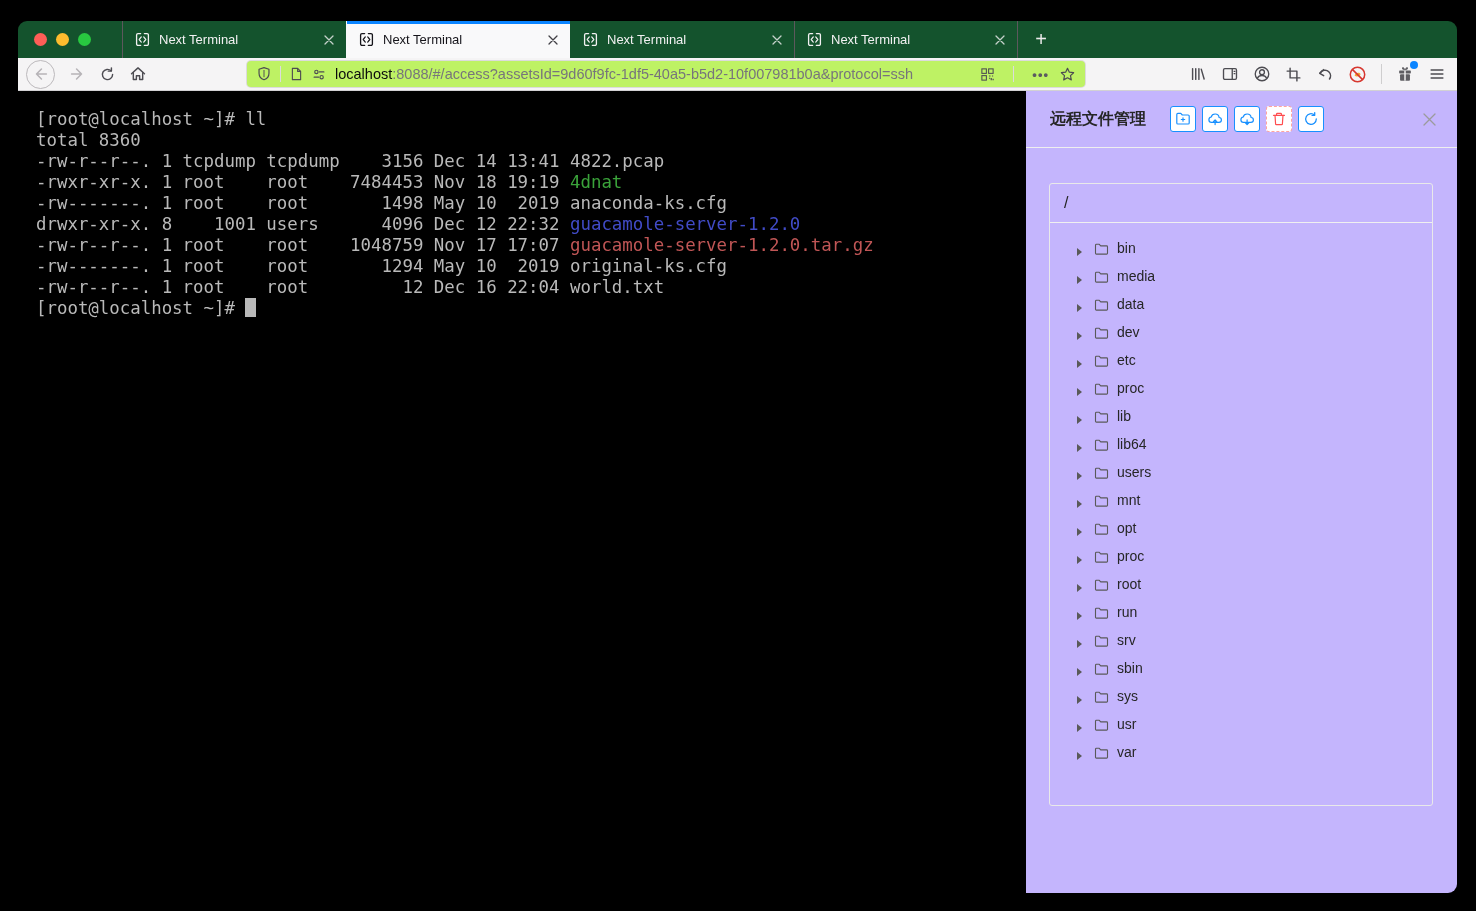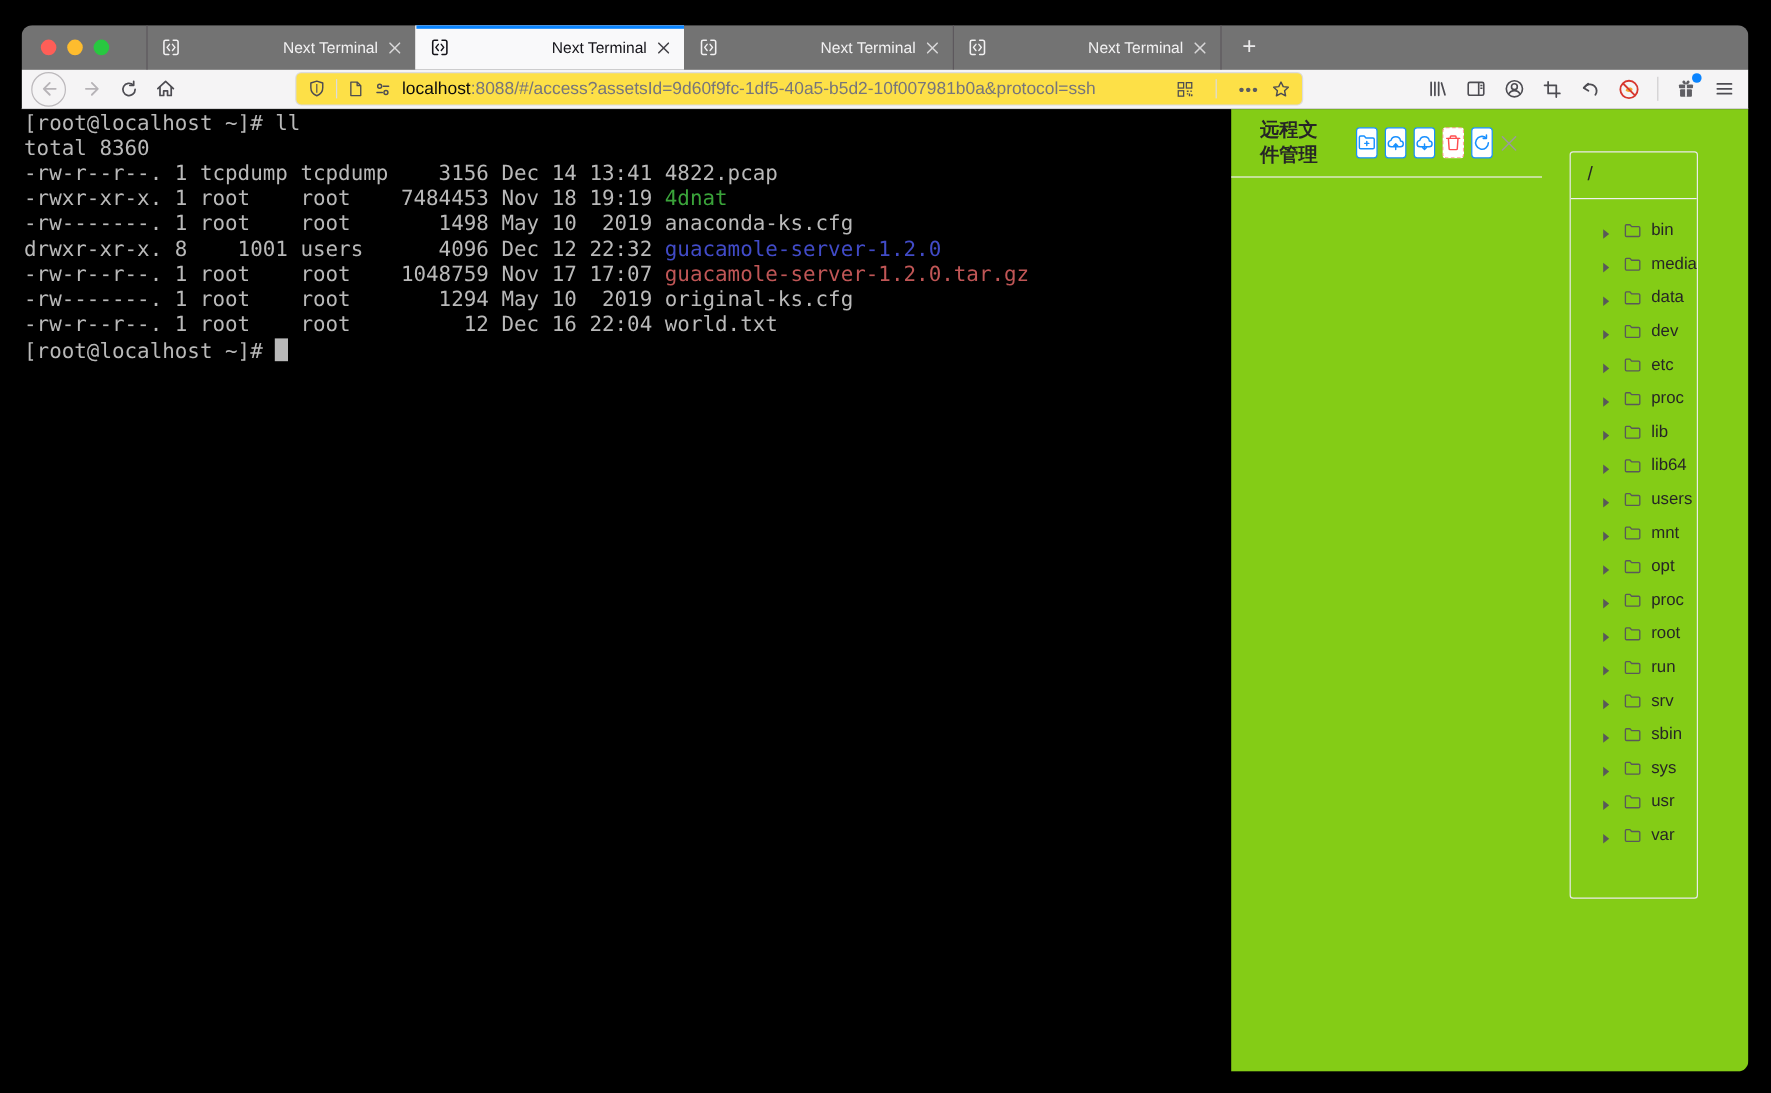--- a/index.html
+++ b/index.html
@@ -3,21 +3,21 @@
 <meta charset="utf-8">
 <style>
   html,body{margin:0;padding:0;background:#000;}
   body{width:1476px;height:911px;position:relative;overflow:hidden;
        font-family:"Liberation Sans",sans-serif;-webkit-font-smoothing:antialiased;}
 
   .window{position:absolute;left:18px;top:21px;width:1439px;height:872px;
           border-radius:9px;overflow:hidden;display:flex;flex-direction:column;background:#000;}
 
   
-  .tabbar{height:37px;flex:0 0 37px;background:#737373;display:flex;align-items:stretch;text-align:right;}
+  .tabbar{height:37px;flex:0 0 37px;background:#14532d;display:flex;align-items:stretch;}
   .traffic{width:104px;display:flex;align-items:center;gap:9px;padding-left:16px;box-sizing:border-box;}
   .dot{width:13px;height:13px;border-radius:50%;display:inline-block;}
   .dot.red{background:#ff5e57;} .dot.yellow{background:#febc2e;} .dot.green{background:#28c840;}
 
   .tabstrip{display:flex;align-items:stretch;}
   .tab{width:224px;box-sizing:border-box;display:flex;align-items:center;gap:9px;
        padding:0 12px;position:relative;color:#f2f1f2;font-size:13px;
        border-left:1px solid #5d585d;cursor:default;}
   .tab:last-child{border-right:1px solid #5d585d;}
   .tab.active{background:#f9f9fa;color:#15141a;border-left-color:transparent;}
@@ -30,47 +30,47 @@
           color:#ebeaeb;font-size:20px;font-weight:300;}
 
   
   .toolbar{height:33px;flex:0 0 33px;background:#f5f4f5;border-bottom:1px solid #d2d1d3;
            display:flex;align-items:center;box-sizing:border-box;}
   .navgroup{display:flex;align-items:center;gap:13px;padding-left:8px;}
   .navbtn{display:inline-flex;align-items:center;justify-content:center;color:#4d4c52;}
   .navbtn.circle{width:27px;height:27px;border:1px solid #bcb9bc;border-radius:50%;}
   .navbtn.disabled{color:#b6b3b7;}
 
-  .urlbar{margin-left:100px;width:838px;height:26px;background:#fde047;border-radius:4px;
+  .urlbar{margin-left:100px;width:838px;height:26px;background:#bef264;border-radius:4px;
           display:flex;align-items:center;padding:0 9px;box-sizing:border-box;
           box-shadow:0 0 0 1px rgba(0,0,0,.10);}
   .u-ico{display:inline-flex;color:#4d4c52;}
   .u-sep{width:1px;height:16px;background:#dcdbdd;margin:0 8px;}
   .url-text{flex:1;font-size:14.5px;white-space:nowrap;overflow:hidden;margin-left:8px;}
   .url-host{color:#0c0c0d;} .url-rest{color:#77757b;}
   .u-right{display:flex;align-items:center;gap:10px;color:#6f6d73;}
   .u-dots{font-size:13px;letter-spacing:1px;color:#5b5b60;font-weight:bold;}
 
   .rightgroup{margin-left:auto;display:flex;align-items:center;gap:14px;padding-right:11px;color:#57565c;}
   .r-sep{width:1px;height:20px;background:#cfcecf;}
   .giftwrap{position:relative;display:inline-flex;}
   .bluedot{position:absolute;right:-4px;top:-4px;width:8px;height:8px;border-radius:50%;background:#0a84ff;}
 
   
   .content{flex:1;display:flex;min-height:0;}
   .terminal{flex:1;background:#000;overflow:hidden;}
-  .terminal pre{margin:0;padding:2px 0 0 2px;font-family:"DejaVu Sans Mono",monospace;
+  .terminal pre{margin:16px;padding:2px 0 0 2px;font-family:"DejaVu Sans Mono",monospace;
                 font-size:17.4px;line-height:21px;color:#b9b9b9;}
   .terminal .green{color:#3aa33a;}
   .terminal .blue{color:#414bc7;}
   .terminal .red{color:#c05656;}
   .terminal .cursor{display:inline-block;width:10.5px;height:19px;background:#b9b9b9;vertical-align:-3px;}
 
   
-  .filepanel{width:431px;flex:0 0 431px;background:#84cc16;display:flex;box-sizing:border-box;}
+  .filepanel{width:431px;flex:0 0 431px;background:#c4b5fd;display:flex;flex-direction:column;box-sizing:border-box;}
   .fp-header{height:57px;flex:0 0 57px;border-bottom:1px solid #efefef;display:flex;
              align-items:center;padding:0 20px 0 24px;box-sizing:border-box;}
   .fp-title{font-size:16px;font-weight:700;color:#262626;margin-right:24px;}
   .fp-btn{width:26px;height:26px;border:1px solid #1890ff;border-radius:3px;background:#fff;
           display:inline-flex;align-items:center;justify-content:center;margin-right:6px;
           box-sizing:border-box;padding:0;cursor:pointer;}
   .fp-btn.danger{border:1px dashed #ffa39e;}
   .fp-close{margin-left:auto;display:inline-flex;color:#9b9b9b;cursor:pointer;}
 
   .fp-card{margin:35px 24px 0 23px;height:623px;border:1px solid #e9e9e9;border-radius:3px;

